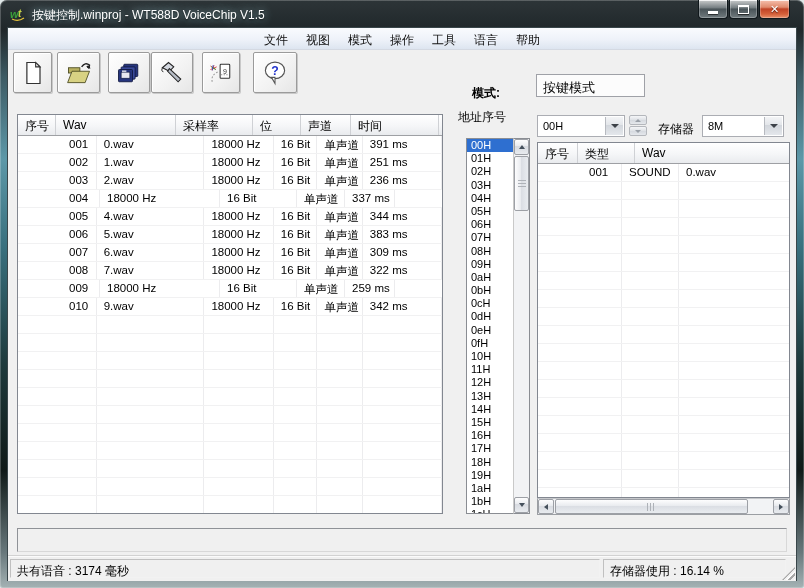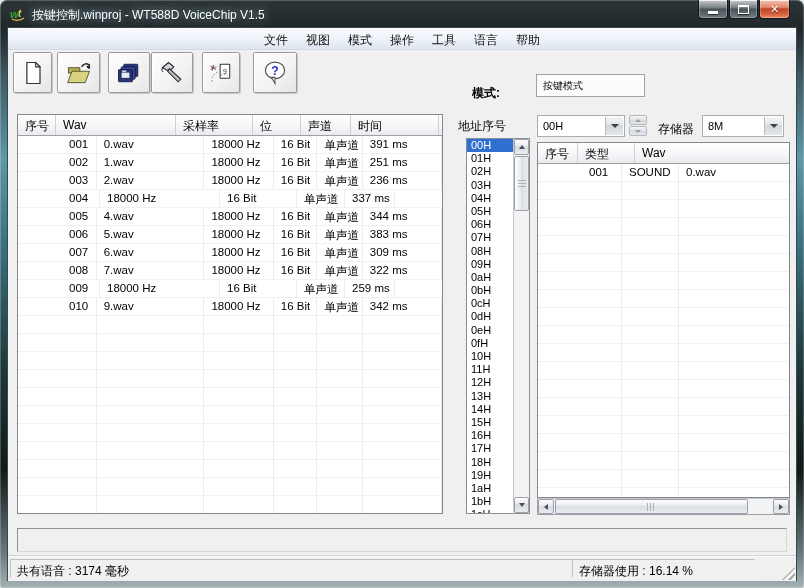--- a/index.html
+++ b/index.html
@@ -25,21 +25,21 @@
   .client{position:absolute;left:8px;top:28px;width:788px;height:552px;background:#f0f0f0;box-shadow:0 0 0 1px #39464a;}
   .menubar{position:absolute;left:0;top:0;width:100%;height:22px;
     background:linear-gradient(180deg,#f9fbfe 0%,#eef2f9 55%,#dde5f0 100%);border-bottom:1px solid #d4d9e2;box-sizing:border-box;text-align:center;}
   .menubar .litem{display:inline-block;padding:4px 9px 0 9px;font-size:12px;color:#111;height:18px;}
   
   .tbtn{position:absolute;top:24px;height:41px;box-sizing:border-box;border:1px solid #9b9b9b;border-radius:2px;
     background:linear-gradient(135deg,#ffffff 0%,#f2f2f2 60%,#e6e6e6 100%);
     box-shadow:inset 1px 1px 0 #fff,1px 1px 0 #c9c9c9;display:flex;align-items:center;justify-content:center;}
   
   .label{position:absolute;font-size:12px;color:#000;white-space:nowrap;}
-  .textbox{position:absolute;box-sizing:border-box;background:#fcfcfc;border:1px solid #9fa1a7;font-size:10px;padding:4px 0 0 6px;color:#000;}
+  .textbox{position:absolute;box-sizing:border-box;background:#fcfcfc;border:1px solid #9fa1a7;font-size:13px;padding:4px 0 0 6px;color:#000;}
   .combo{position:absolute;box-sizing:border-box;height:22px;background:#fff;border:1px solid #abadb3;font-size:11px;padding:4px 0 0 5px;color:#000;}
   .combo .drop{position:absolute;right:1px;top:1px;bottom:1px;width:17px;border-left:1px solid #b7bac0;
     background:linear-gradient(180deg,#f3f4f6 0%,#e2e5e9 45%,#d2d6dc 46%,#e4e7eb 100%);display:flex;align-items:center;justify-content:center;}
   .arr-d{width:0;height:0;border-left:4px solid transparent;border-right:4px solid transparent;border-top:4px solid #3c4148;}
   .arr-u{width:0;height:0;border-left:3px solid transparent;border-right:3px solid transparent;border-bottom:3px solid #9aa0a8;}
   .arr-d2{width:0;height:0;border-left:3px solid transparent;border-right:3px solid transparent;border-top:3px solid #9aa0a8;}
   .spinner{position:absolute;width:18px;height:22px;box-sizing:border-box;}
   .spin-half{position:absolute;left:0;width:100%;height:10px;box-sizing:border-box;border:1px solid #b4b7bc;border-radius:2px;
     background:linear-gradient(180deg,#f5f6f8,#e0e3e7 45%,#d3d7dd 46%,#e5e8ec);display:flex;align-items:center;justify-content:center;}
   
@@ -83,21 +83,21 @@
   .arr-r{width:0;height:0;border-top:3px solid transparent;border-bottom:3px solid transparent;border-left:4px solid #45505c;}
   .arr-u2{width:0;height:0;border-left:3px solid transparent;border-right:3px solid transparent;border-bottom:4px solid #45505c;}
   .arr-d3{width:0;height:0;border-left:3px solid transparent;border-right:3px solid transparent;border-top:4px solid #45505c;}
   
   .sunken-panel{position:absolute;left:9px;top:500px;width:770px;height:24px;box-sizing:border-box;
     border:1px solid;border-color:#8f9297 #d8d8d8 #d8d8d8 #8f9297;background:#f0f0f0;}
   .statusbar{position:absolute;left:0;top:527px;width:788px;height:25px;background:#f0f0f0;border-top:1px solid #d2d2d2;box-shadow:inset 0 1px 0 #fbfbfb;}
   .status-cell{position:absolute;top:3px;height:19px;box-sizing:border-box;border:1px solid;border-color:#c0c0c0 #f2f2f2 #f2f2f2 #c0c0c0;
     font-size:12px;color:#000;padding:3px 0 0 6px;white-space:nowrap;overflow:hidden;}
   .status-left{left:2px;width:590px;}
-  .status-right{left:564px;width:183px;}
+  .status-right{left:595px;width:183px;}
   .resize-grip{position:absolute;right:1px;bottom:1px;width:13px;height:13px;
     background:repeating-linear-gradient(135deg,transparent 0 2px,#fdfdfd 2px 3px,#a8a8a8 3px 5px);
     clip-path:polygon(100% 0,100% 100%,0 100%);}
 </style>
 </head>
 <body>
 
 <div class="desktop">
   <div class="window">
 
@@ -349,21 +349,21 @@
               <div class="tcell"></div>
               <div class="tcell"></div>
               <div class="tcell"></div>
               <div class="tcell"></div>
               <div class="tcell"></div>
               <div class="tcell"></div>
             </div>
           </div>
       </div>
 
-      <div class="label" style="left:450px;top:90px;">地址序号</div>
+      <div class="label" style="left:450px;top:81px;">地址序号</div>
       <div class="listbox" style="left:458px;top:110px;width:47px;height:376px;">
           <div class="litem sel">00H</div>
           <div class="litem">01H</div>
           <div class="litem">02H</div>
           <div class="litem">03H</div>
           <div class="litem">04H</div>
           <div class="litem">05H</div>
           <div class="litem">06H</div>
           <div class="litem">07H</div>
           <div class="litem">08H</div>

